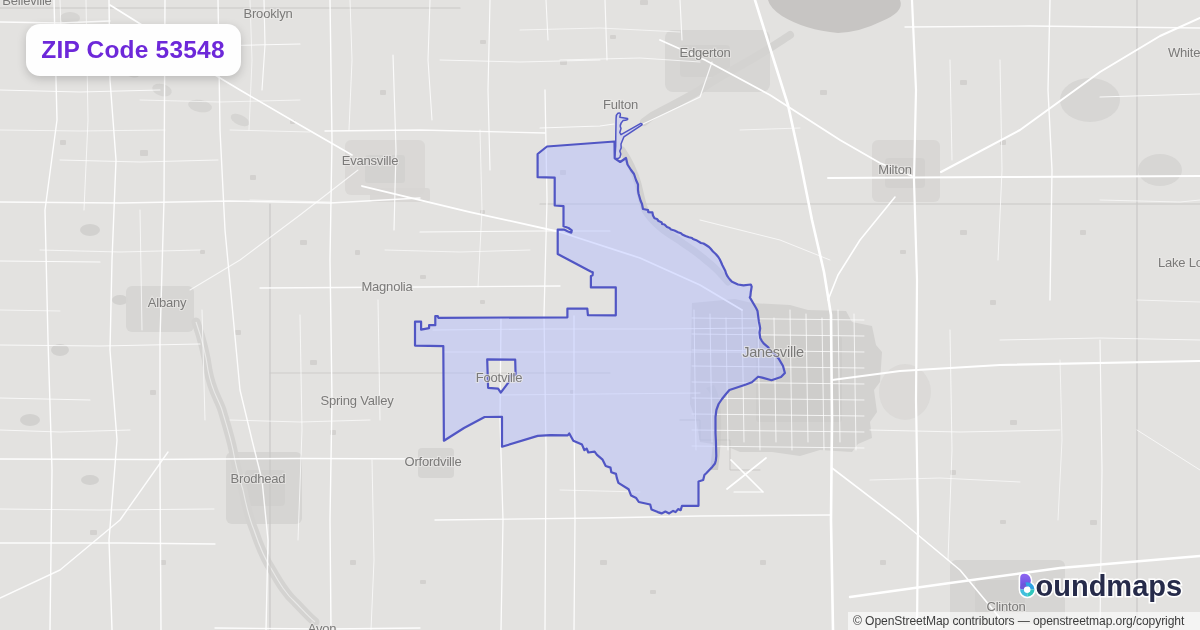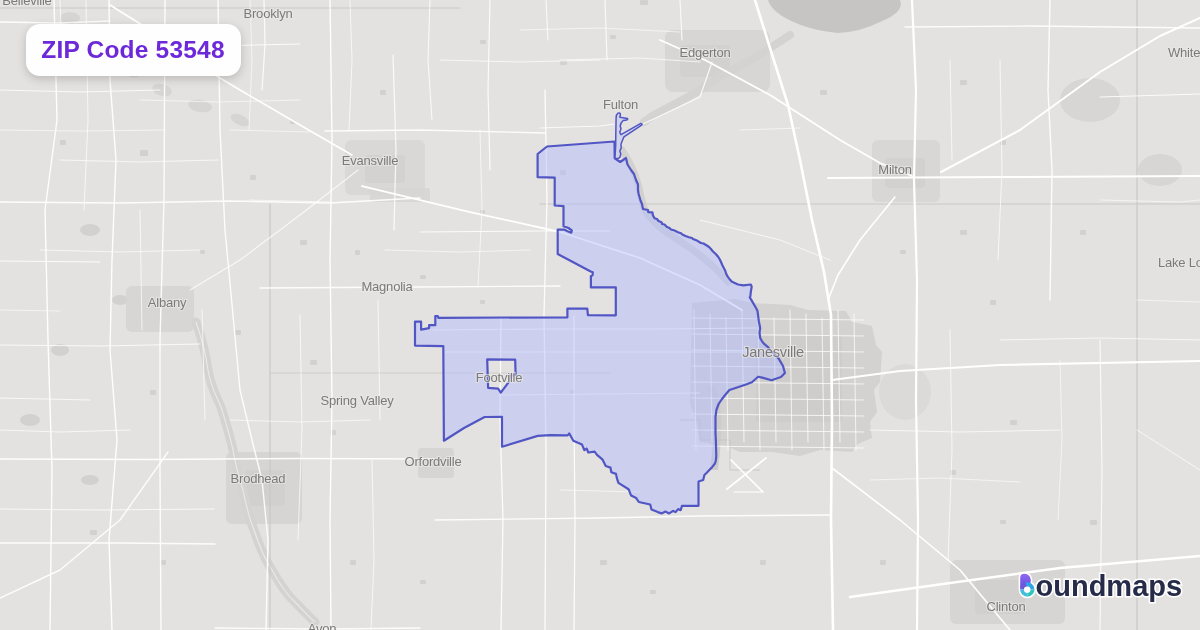--- a/index.html
+++ b/index.html
@@ -427,12 +427,13 @@
 <path d="M1025.95,584.48 A5.2,5.2 0 0 1 1032.5,589.5" stroke="#2fa3e3"></path>
 <path d="M1032.5,589.5 A5.2,5.2 0 0 1 1027.3,594.7" stroke="#31c6bb"></path>
 <path d="M1027.3,594.7 A5.2,5.2 0 0 1 1022.1,589.5" stroke="#41bfdd"></path>
 </g>
 <circle cx="1027.1" cy="589.6" r="3.1" fill="#ffffff"></circle>
 
 <text x="1035.5" y="595.5" font-family="Liberation Sans, sans-serif" font-weight="bold" font-size="29" fill="#262b4a" stroke="#ffffff" stroke-width="3.2" paint-order="stroke" letter-spacing="0">oundmaps</text>
 </g>
 </svg>
 
+<div id="attrib">© OpenStreetMap contributors — openstreetmap.org/copyright</div>
 </div>
 </body></html>

